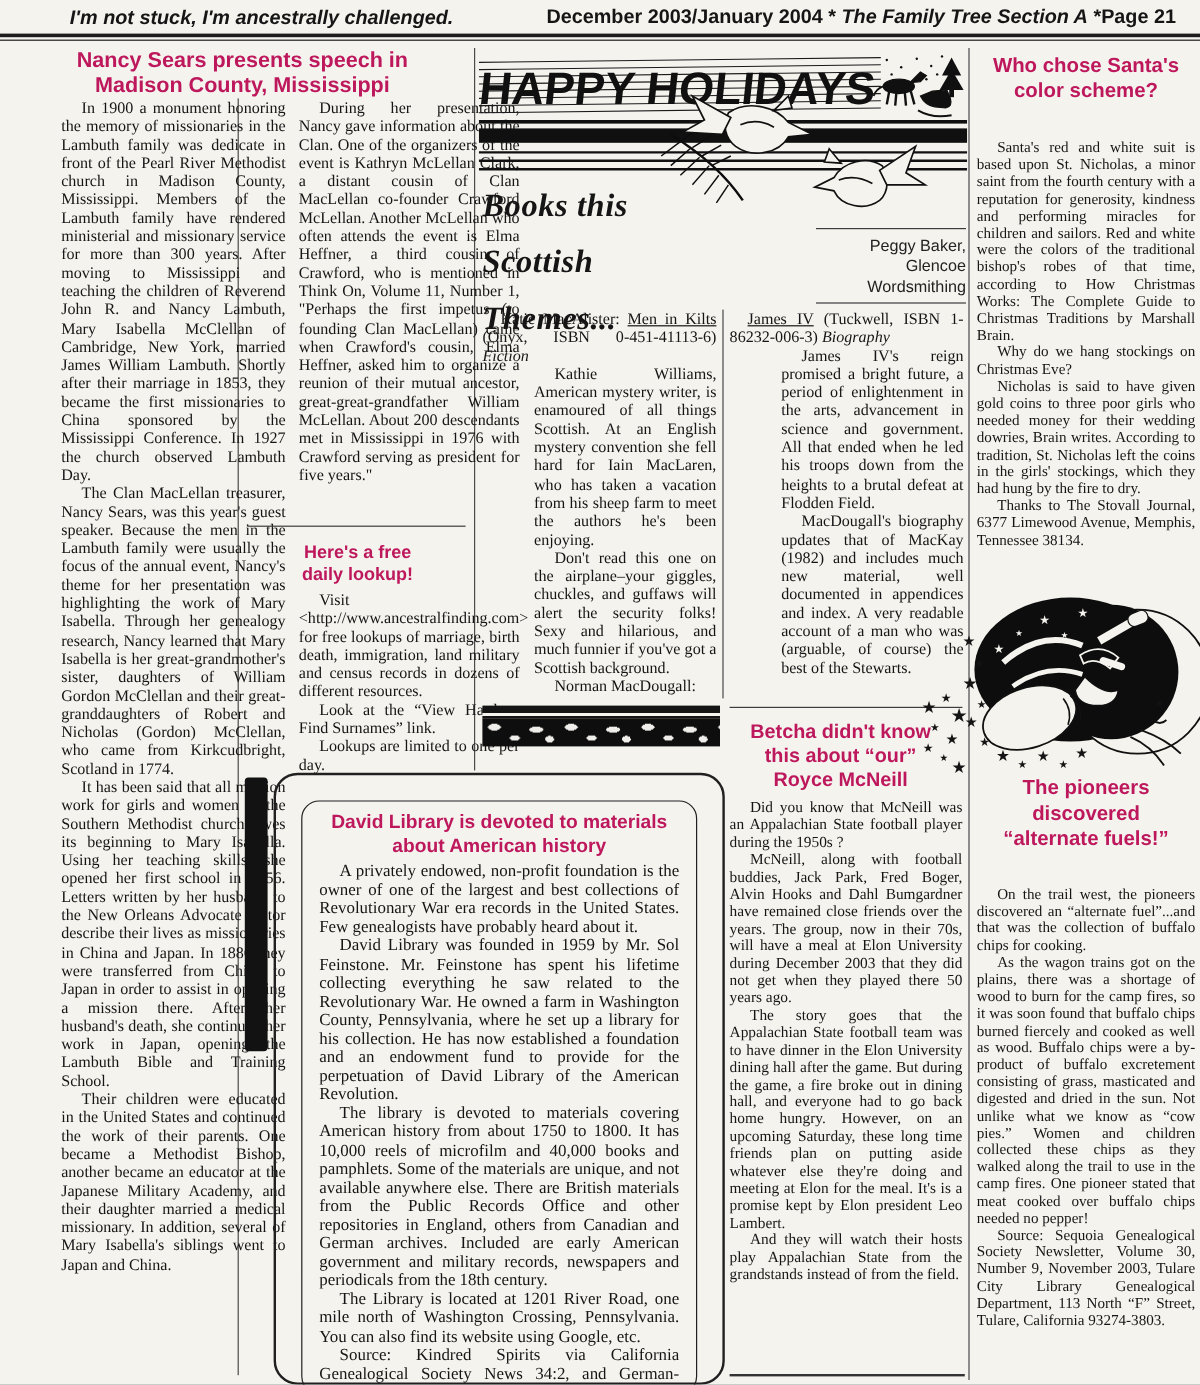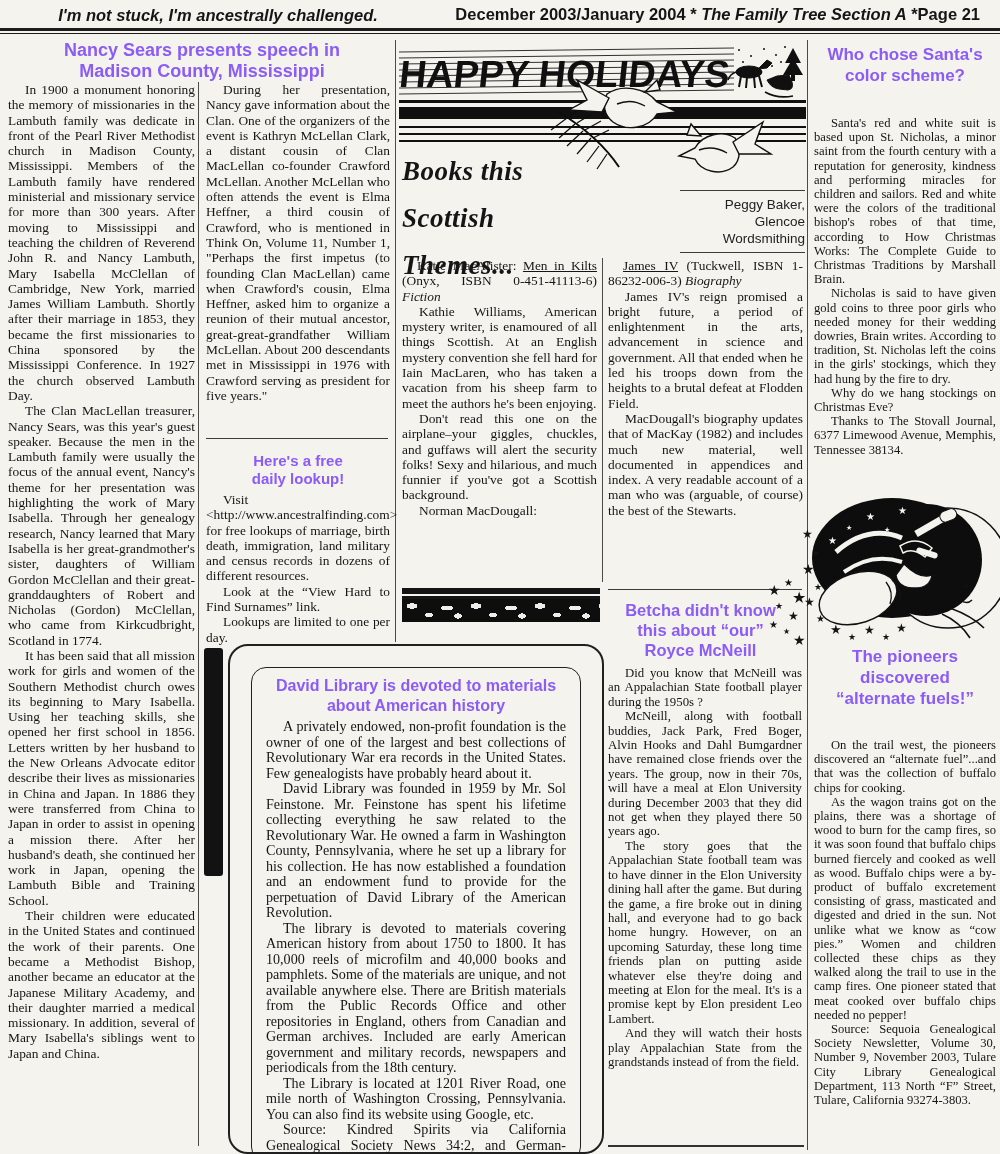--- a/index.html
+++ b/index.html
@@ -8,29 +8,29 @@
   .abs{position:absolute;}
   
   .tagline{font-family:"Liberation Sans",sans-serif;font-style:italic;font-weight:700;font-size:16.5px;}
   .issue{font-family:"Liberation Sans",sans-serif;font-weight:700;font-size:16.5px;text-align:right;}
   .issue .it{font-style:italic;}
   .hdr-rule{border-top:3px solid #1d1d1d;border-bottom:1.5px solid #1d1d1d;height:2px;}
   
   .vrule{width:1.2px;background:#4a4a4a;}
   .hrule{height:1.2px;background:#3c3c3c;}
   
-  .headline{font-family:"Liberation Sans",sans-serif;font-weight:700;text-align:center;color:#8b5cf6;}
+  .headline{font-family:"Liberation Sans",sans-serif;font-weight:700;text-align:center;color:#be185d;}
   .h-nancy{font-size:18px;line-height:21px;}
   .h-lookup{font-size:15px;line-height:18px;}
   .h-betcha{font-size:16.5px;line-height:20px;}
   .h-right{font-size:17px;line-height:21px;}
   .h-david{font-size:16px;line-height:20px;}
   
   .body-text p{margin:0;text-indent:17px;text-align:justify;}
-  .serif-body{font-size:13.4px;line-height:15.3px;}
+  .serif-body{font-size:13.4px;line-height:15.3px;margin-left:43px;}
   .betcha-body{font-size:12.8px;line-height:14.4px;}
   .right-body{font-size:12.6px;line-height:14.2px;margin-top:24px;}
   .david-body{font-size:14.1px;line-height:15.5px;}
   .rev-head{margin:0;text-indent:15px;text-align:justify;font-size:13.4px;line-height:15.3px;}
   .u{text-decoration:underline;}
   
   .script-title{font-family:"Liberation Serif",serif;font-style:italic;font-weight:700;
                 font-size:27px;line-height:47px;letter-spacing:.5px;}
   .byline{font-family:"Liberation Sans",sans-serif;font-size:13.5px;line-height:17px;text-align:right;color:#222;}
   
@@ -218,22 +218,22 @@
       <p>And they will watch their hosts play Appalachian State from the grandstands instead of from the field.</p>
     </div>
   <div class="abs" style="left:608px;top:1145px;width:196px;height:2px;background:#333;"></div>
 
   <div class="abs headline h-right" style="left:814px;top:44px;width:182px;">
     <div>Who chose Santa's</div>
     <div>color scheme?</div>
   </div>
   <div class="abs body-text right-body" style="left:814px;top:92px;width:182px;">
       <p>Santa's red and white suit is based upon St. Nicholas, a minor saint from the fourth century with a reputation for generosity, kindness and performing miracles for children and sailors.  Red and white were the colors of the traditional bishop's robes of that time, according to How Christmas Works: The Complete Guide to Christmas Traditions by Marshall Brain.</p>
+      <p>Why do we hang stockings on Christmas Eve?</p>
       <p>Nicholas is said to have given gold coins to three poor girls who needed money for their wedding dowries, Brain writes. According to tradition, St. Nicholas left the coins in the girls' stockings, which they had hung by the fire to dry.</p>
-      <p>Why do we hang stockings on Christmas Eve?</p>
       <p>Thanks to The Stovall Journal, 6377 Limewood Avenue, Memphis, Tennessee 38134.</p>
     </div>
 
   <svg class="abs" style="left:800px;top:486px;" width="200" height="158" viewBox="0 0 200 158">
     <ellipse cx="92" cy="72" rx="80" ry="60" fill="#0d0d0d"></ellipse>
     <circle cx="148" cy="82" r="60" fill="#f4f3ee" stroke="#111" stroke-width="1.5"></circle>
     <circle cx="126" cy="74" r="56" fill="#0d0d0d"></circle>
     <circle cx="166" cy="100" r="2.2" fill="#111"></circle>
     <path d="M160,114 q7,5 12,0" stroke="#111" stroke-width="1.5" fill="none"></path>
     <path d="M36,66 q32,-28 66,-14" stroke="#f4f3ee" stroke-width="5" fill="none"></path>

